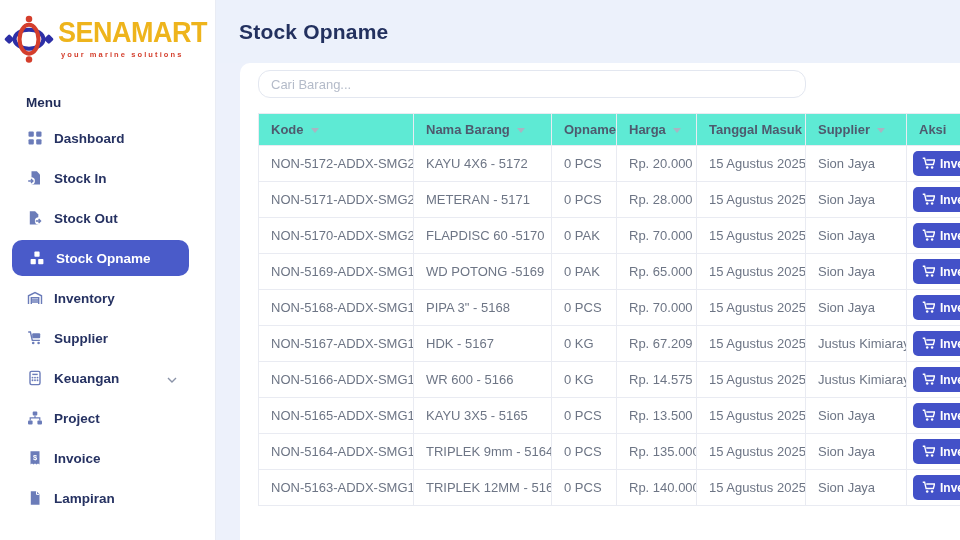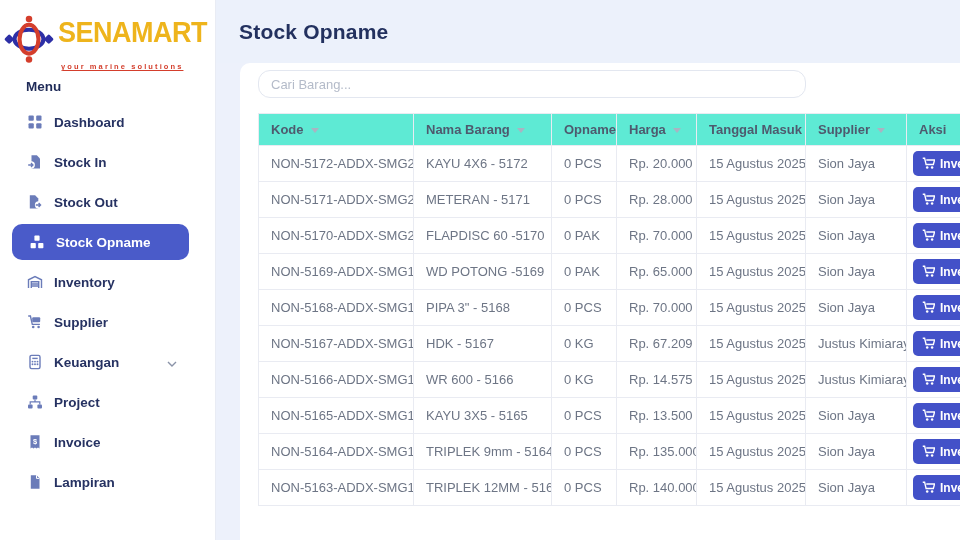--- a/index.html
+++ b/index.html
@@ -10,22 +10,22 @@
 
   
   .sidebar { width:216px; min-width:216px; height:540px; background:#ffffff;
     border-right:1px solid #e9ecf4; position:relative; z-index:2; }
   .logo { display:flex; align-items:flex-start; padding:13px 8px 0 12px;justify-content:flex-end; }
   .logo-mark { width:54px; height:56px; flex:none; }
   .logo-text { margin-left:2px; margin-top:6px; }
   .brand-name { font-size:27px; font-weight:800; letter-spacing:-0.5px;
     color:#eeb41c; line-height:1; transform:scaleY(1.08); }
   .brand-tagline { font-size:7.5px; font-weight:700; letter-spacing:2.1px;
-    color:#d43e2c; margin-top:16px; margin-left:3px; white-space:nowrap;text-decoration:underline; }
-  .menu-label { margin:8px 0 8px 26px; font-size:13.5px; font-weight:600; color:#1f2b58; }
+    color:#d43e2c; margin-top:4px; margin-left:3px; white-space:nowrap; }
+  .menu-label { margin:26px 0 8px 26px; font-size:13.5px; font-weight:600; color:#1f2b58; }
   .nav { display:flex; flex-direction:column; }
   .nav-item { display:flex; align-items:center; height:40px; padding-left:26px;
     color:#263262; cursor:pointer; position:relative; }
   .nav-item .icon { width:17px; height:17px; color:#6b7cb9; flex:none;
     display:flex; align-items:center; justify-content:center; }
   .nav-item .lbl { margin-left:11px; font-size:13.5px; font-weight:600; }
   .nav-item.active { background:#4a5bc9; color:#ffffff; border-radius:10px;
     margin:2px 26px 2px 12px; height:36px; padding-left:16px; }
   .nav-item.active .icon { color:#ffffff; }
   .chev { position:absolute; right:38px; top:50%; transform:translateY(-50%);

